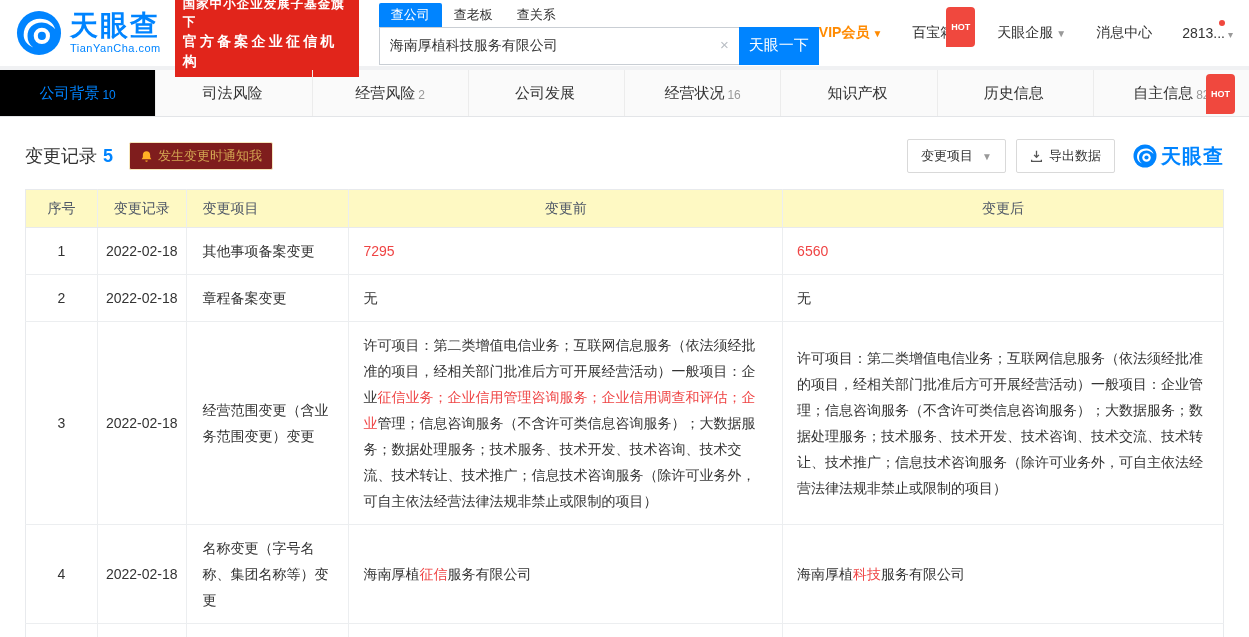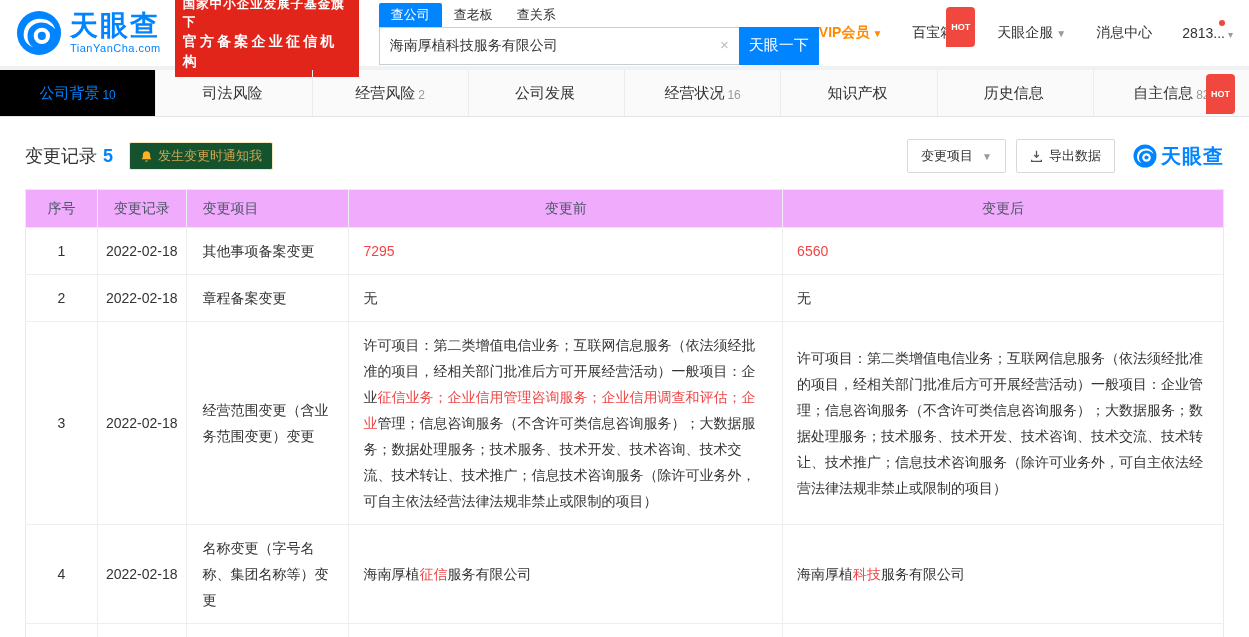--- a/index.html
+++ b/index.html
@@ -45,32 +45,32 @@
   .nav-tab:last-child { border-right:none; }
   .nav-tab.active { background:#000000; color:#0084ff; }
   .tab-count { font-size:12px; color:#999; margin-left:3px; margin-top:3px;text-align:center; }
   .nav-tab.active .tab-count { color:#0084ff; }
   .tab-hot { position:absolute; top:4px; right:14px; }
 
   
   .section-head { display:flex; align-items:center; padding:22px 25px 16px; }
   .section-title { font-size:18px; font-weight:400; color:#333; }
   .section-count { font-size:18px; font-weight:700; color:#0084ff; margin-left:6px; }
-  .notify-btn { margin-left:16px; display:flex; align-items:center; gap:5px; background:#14532d; border:1px solid #f6e7bd; color:#d2a552; font-size:13px; padding:4px 10px; cursor:pointer; border-radius:2px; }
+  .notify-btn { margin-left:16px; display:flex; align-items:center; gap:5px; background:#7f1d1d; border:1px solid #f6e7bd; color:#d2a552; font-size:13px; padding:4px 10px; cursor:pointer; border-radius:2px; }
   .head-right { margin-left:auto; display:flex; align-items:center; }
   .ghost-btn { display:flex; align-items:center; gap:6px; background:#fff; border:1px solid #d9d9d9; color:#333; font-size:13px; padding:7px 13px; cursor:pointer; border-radius:2px; font-family:inherit; }
   .ghost-btn + .ghost-btn { margin-left:10px; }
   .mini-brand { display:flex; align-items:center; margin-left:18px; }
   .mini-brand-icon { width:24px; height:24px; }
   .mini-brand-text { font-size:20px; font-weight:700; color:#0084ff; letter-spacing:1px; margin-left:4px; }
 
   
   .tbl-wrap { padding:0 25px 14px; }
   table { width:100%; border-collapse:collapse; border:1px solid #e8eaed; font-size:14px; color:#333; }
-  thead th { background:#f0abfc; height:38px; font-weight:400; color:#4d5666; border-bottom:1px solid #e8eaed; border-right:1px solid #eceef0; }
+  thead th { background:#fef9c3; height:38px; font-weight:400; color:#4d5666; border-bottom:1px solid #e8eaed; border-right:1px solid #eceef0; }
   thead th:last-child, tbody td:last-child { border-right:none; }
   tbody td { border-bottom:1px solid #eceef0; border-right:1px solid #eceef0; padding:10px 14px; line-height:26px; vertical-align:middle; }
   td.c-no, td.c-date { text-align:center; padding:10px 4px; }
   th.h-item, td.c-item { text-align:left; padding-left:16px; }
   td.c-text { text-align:left; vertical-align:middle; }
   .hl { color:#ef4444; }
 </style>
 </head>
 <body>
 

